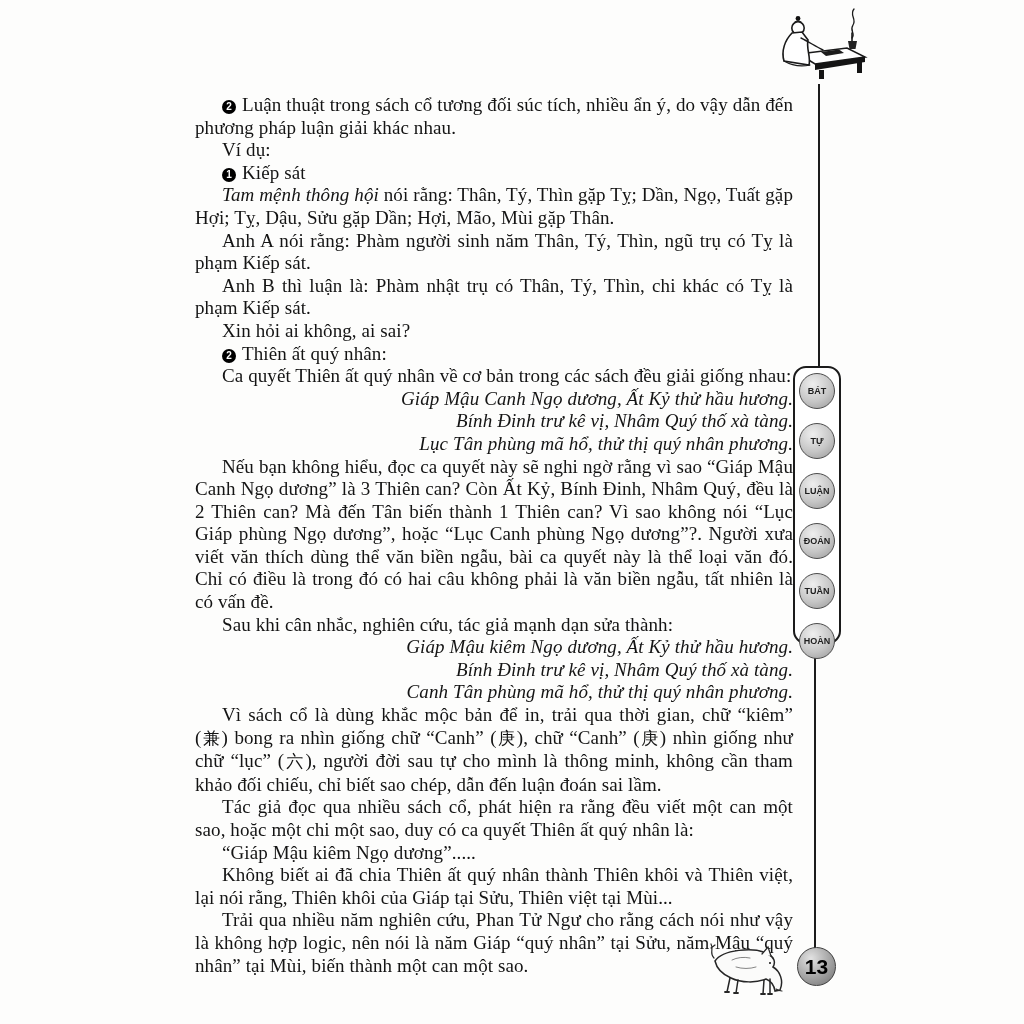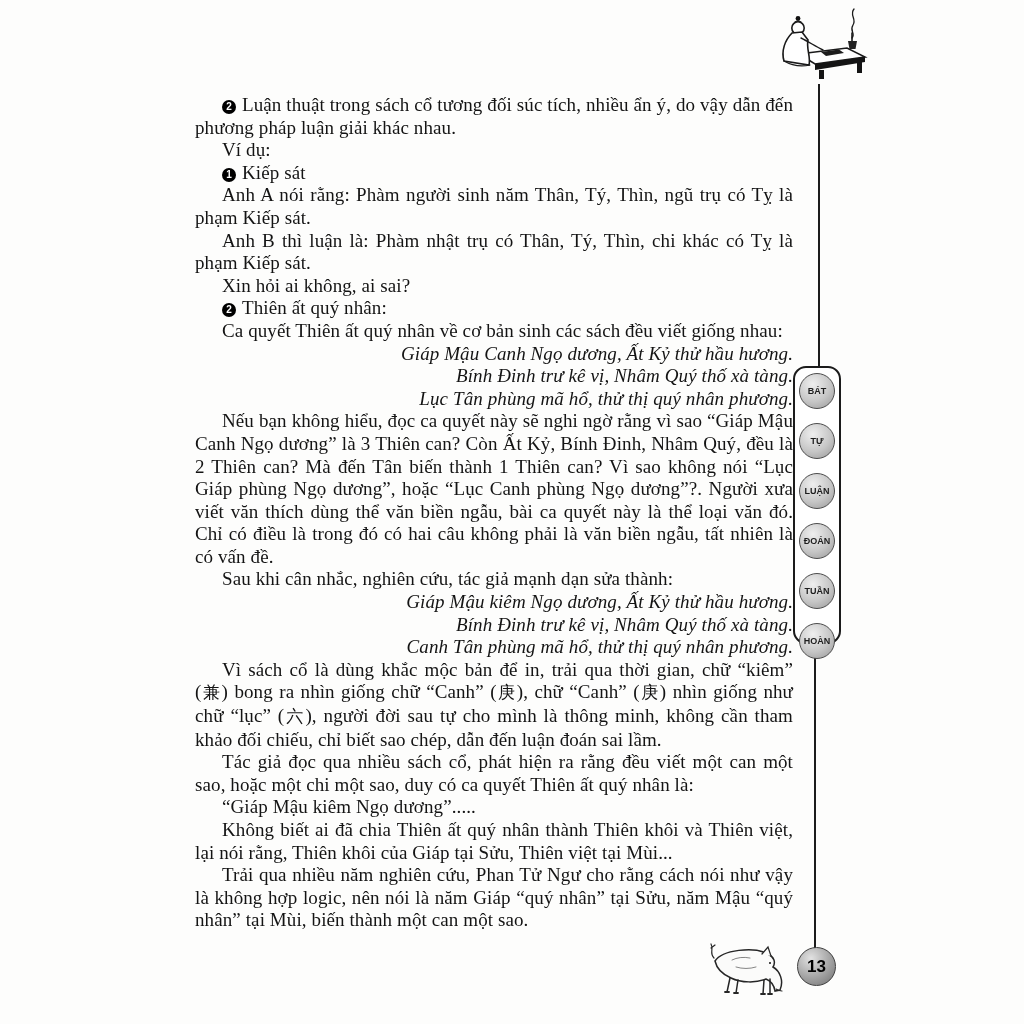--- a/index.html
+++ b/index.html
@@ -47,21 +47,21 @@
     font-family:"Liberation Sans",sans-serif;font-weight:bold;
     font-size:9px;color:#1d1d1d;flex:none;
   }
 
   
   .page-ball{
     position:absolute;left:797px;top:947px;width:37px;height:37px;border-radius:50%;
     background:radial-gradient(circle at 35% 28%, #e2e2e2 0%, #a8a8a8 50%, #6f6f6f 100%);
     border:1px solid #3f3f3f;
     display:flex;align-items:center;justify-content:center;
-    font-family:"Liberation Sans",sans-serif;font-weight:bold;font-size:17px;color:#000;
+    font-family:"Liberation Sans",sans-serif;font-weight:bold;font-size:21px;color:#000;
   }
 
   .illu{position:absolute;}
   .illu-scholar{left:768px;top:6px;width:104px;height:80px;}
   .illu-ox{left:702px;top:940px;width:98px;height:62px;}
   svg{display:block;}
 </style>
 </head>
 <body>
 
@@ -116,25 +116,26 @@
       <path d="M7 11 C 3 15, 7 19, 13 19"></path>
       <path d="M15 17 C 13 21, 19 24, 21 19"></path>
       <path d="M25 17 q2 4 5 3"></path>
     </svg>
   </div>
 
   <div class="text-col">
       <p class="para"><span class="bullet">2</span><span>Luận thuật trong sách cổ tương đối súc tích, nhiều ẩn ý, do vậy dẫn đến phương pháp luận giải khác nhau.</span></p>
       <p class="para"><span>Ví dụ:</span></p>
       <p class="para"><span class="bullet">1</span><span>Kiếp sát</span></p>
+      <p class="para"><span class="it">Tam mệnh thông hội</span><span> nói rằng: Thân, Tý, Thìn gặp Tỵ; Dần, Ngọ, Tuất gặp Hợi; Tỵ, Dậu, Sửu gặp Dần; Hợi, Mão, Mùi gặp Thân.</span></p>
       <p class="para"><span>Anh A nói rằng: Phàm người sinh năm Thân, Tý, Thìn, ngũ trụ có Tỵ là phạm Kiếp sát.</span></p>
       <p class="para"><span>Anh B thì luận là: Phàm nhật trụ có Thân, Tý, Thìn, chi khác có Tỵ là phạm Kiếp sát.</span></p>
       <p class="para"><span>Xin hỏi ai không, ai sai?</span></p>
       <p class="para"><span class="bullet">2</span><span>Thiên ất quý nhân:</span></p>
-      <p class="para"><span>Ca quyết Thiên ất quý nhân về cơ bản sinh các sách đều viết giống nhau:</span></p>
+      <p class="para"><span>Ca quyết Thiên ất quý nhân về cơ bản trong các sách đều giải giống nhau:</span></p>
       <p class="verse"><span class="it">Giáp Mậu Canh Ngọ dương, Ất Kỷ thử hầu hương.</span></p>
       <p class="verse"><span class="it">Bính Đinh trư kê vị, Nhâm Quý thố xà tàng.</span></p>
       <p class="verse"><span class="it">Lục Tân phùng mã hổ, thử thị quý nhân phương.</span></p>
       <p class="para"><span>Nếu bạn không hiểu, đọc ca quyết này sẽ nghi ngờ rằng vì sao “Giáp Mậu Canh Ngọ dương” là 3 Thiên can? Còn Ất Kỷ, Bính Đinh, Nhâm Quý, đều là 2 Thiên can? Mà đến Tân biến thành 1 Thiên can? Vì sao không nói “Lục Giáp phùng Ngọ dương”, hoặc “Lục Canh phùng Ngọ dương”?. Người xưa viết văn thích dùng thể văn biền ngẫu, bài ca quyết này là thể loại văn đó. Chỉ có điều là trong đó có hai câu không phải là văn biền ngẫu, tất nhiên là có vấn đề.</span></p>
       <p class="para"><span>Sau khi cân nhắc, nghiên cứu, tác giả mạnh dạn sửa thành:</span></p>
       <p class="verse"><span class="it">Giáp Mậu kiêm Ngọ dương, Ất Kỷ thử hầu hương.</span></p>
       <p class="verse"><span class="it">Bính Đinh trư kê vị, Nhâm Quý thố xà tàng.</span></p>
       <p class="verse"><span class="it">Canh Tân phùng mã hổ, thử thị quý nhân phương.</span></p>
       <p class="para"><span>Vì sách cổ là dùng khắc mộc bản để in, trải qua thời gian, chữ “kiêm” (</span><span class="cjk">兼</span><span>) bong ra nhìn giống chữ “Canh” (</span><span class="cjk">庚</span><span>), chữ “Canh” (</span><span class="cjk">庚</span><span>) nhìn giống như chữ “lục” (</span><span class="cjk">六</span><span>), người đời sau tự cho mình là thông minh, không cần tham khảo đối chiếu, chỉ biết sao chép, dẫn đến luận đoán sai lầm.</span></p>
       <p class="para"><span>Tác giả đọc qua nhiều sách cổ, phát hiện ra rằng đều viết một can một sao, hoặc một chi một sao, duy có ca quyết Thiên ất quý nhân là:</span></p>

